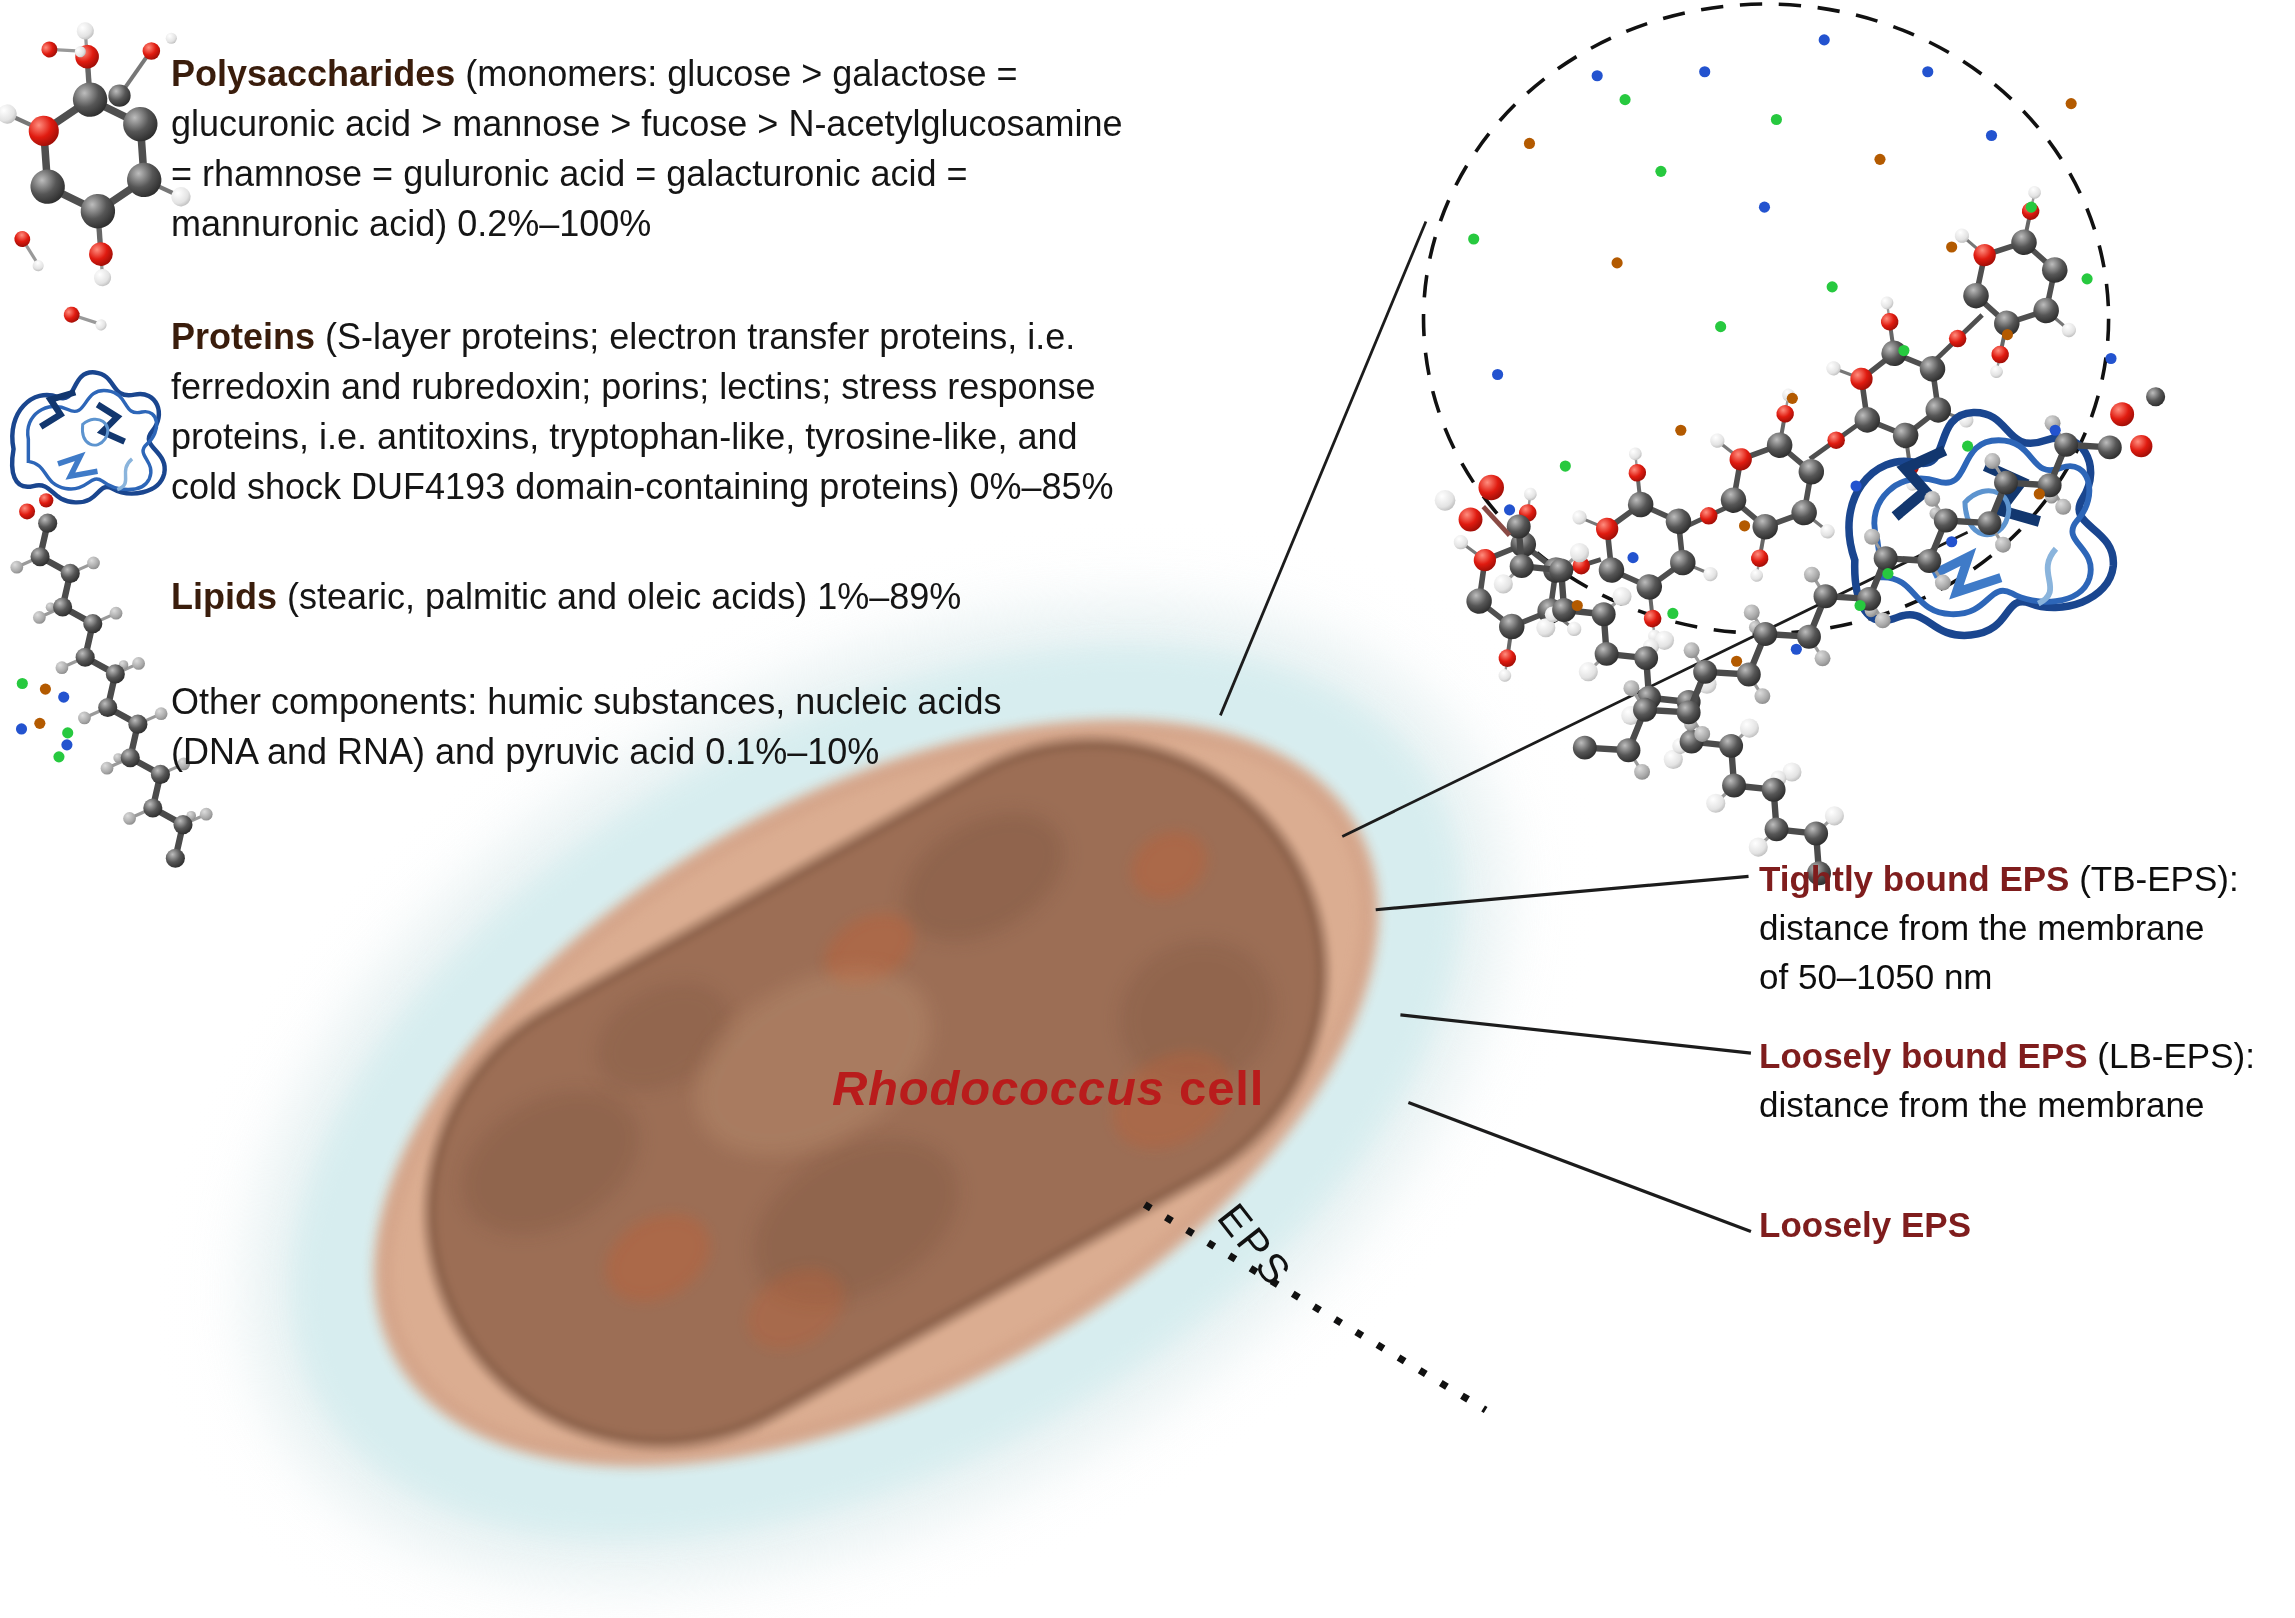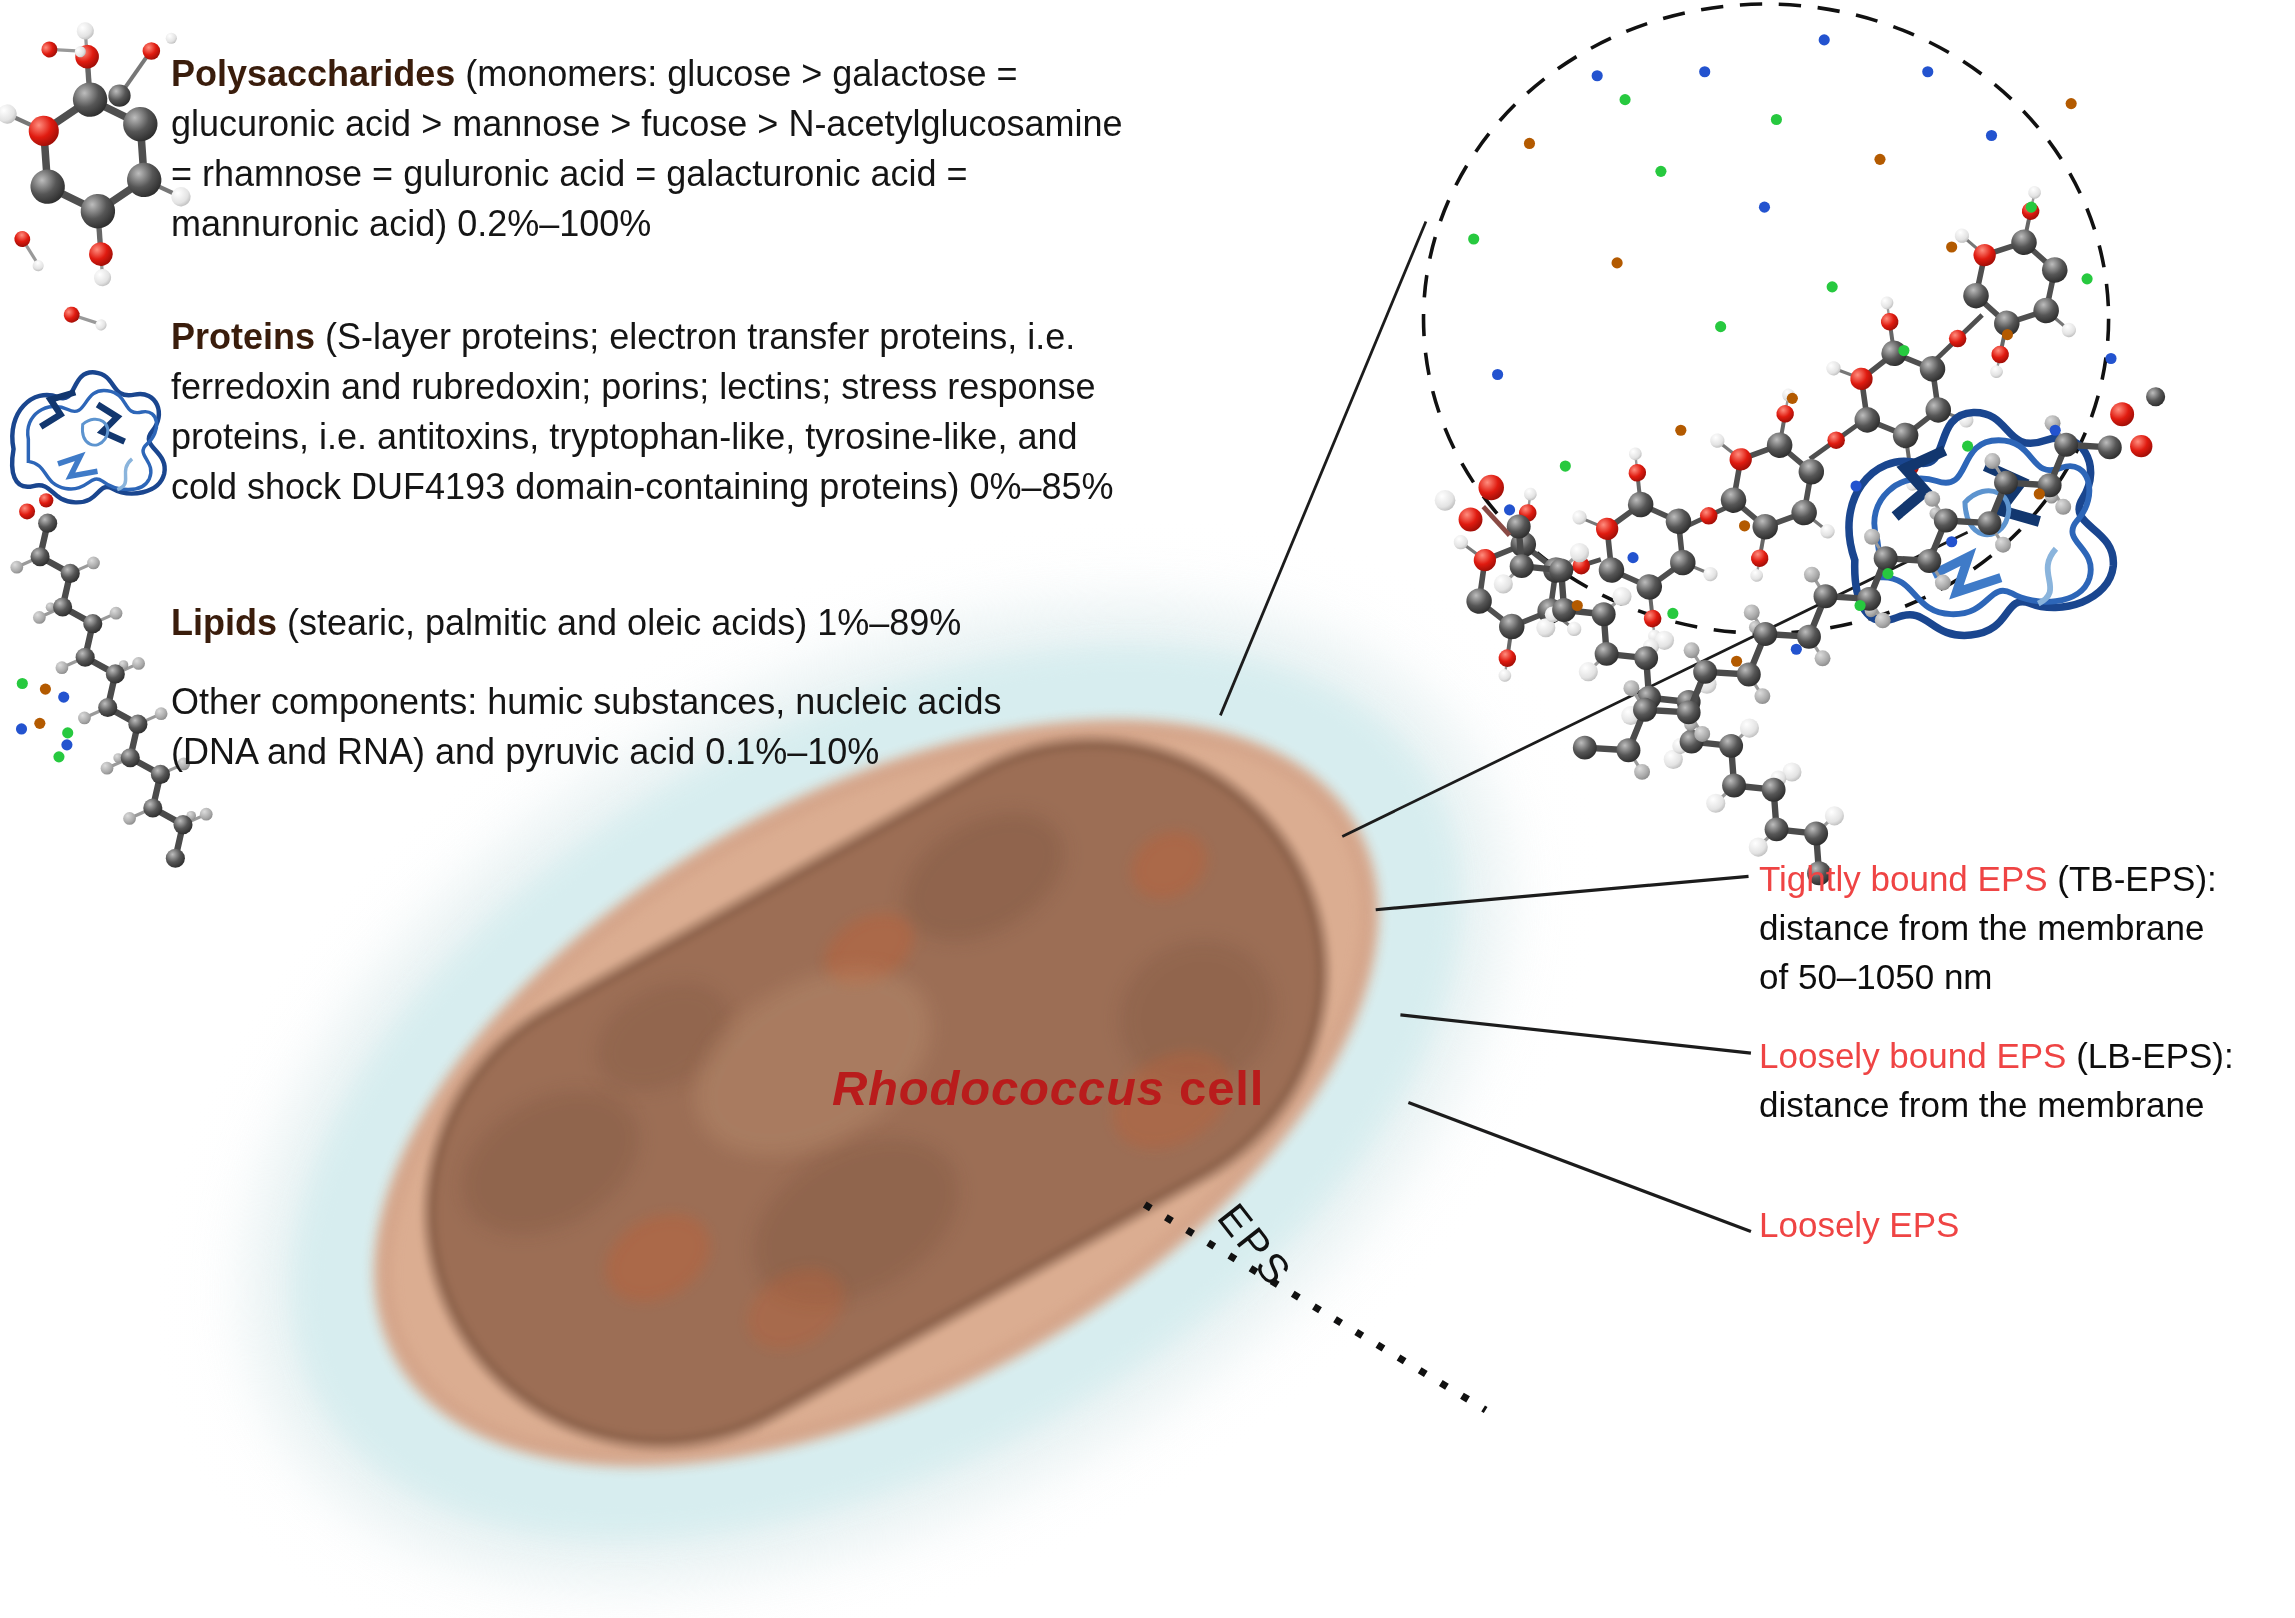--- a/index.html
+++ b/index.html
@@ -4,21 +4,21 @@
 <style>
   html,body{margin:0;padding:0;background:#ffffff;}
   .canvas{
     position:relative;width:2295px;height:1618px;background:#ffffff;overflow:hidden;
     font-family:"Liberation Sans", sans-serif;color:#111;padding-left:14px;
   }
   svg.art{position:absolute;left:0;top:0;}
   .tblock{position:absolute;font-size:36px;line-height:50px;white-space:nowrap;color:#151515;}
   .tblock .term{font-weight:bold;color:#3a1d0c;}
   .rblock{position:absolute;font-size:35px;line-height:49px;white-space:nowrap;color:#0d0d0d;}
-  .rblock .bterm{font-weight:normal;color:#ef4444;}
+  .rblock .bterm{font-weight:bold;color:#7f1d1d;}
   .cell-label{
     position:absolute;left:769px;top:1060px;width:558px;text-align:center;
     font-size:49px;font-weight:bold;color:#b91c1c;letter-spacing:0.8px;
   }
   .cell-label .it{font-style:italic;}
   .eps-label{
     position:absolute;left:1245px;top:1195px;font-size:41px;font-weight:500;color:#111;
     transform:rotate(52deg);transform-origin:0 0;letter-spacing:3.2px;
   }
 </style>
@@ -396,21 +396,21 @@
     <div>mannuronic acid) 0.2%–100%</div>
   </div>
 
   <div class="tblock" style="left:171px;top:312px">
     <div><span class="term">Proteins</span><span> (S-layer proteins; electron transfer proteins, i.e.</span></div>
     <div>ferredoxin and rubredoxin; porins; lectins; stress response</div>
     <div>proteins, i.e. antitoxins, tryptophan-like, tyrosine-like, and</div>
     <div>cold shock DUF4193 domain-containing proteins) 0%–85%</div>
   </div>
 
-  <div class="tblock" style="left:171px;top:598px">
+  <div class="tblock" style="left:171px;top:572px">
     <div><span class="term">Lipids</span><span> (stearic, palmitic and oleic acids) 1%–89%</span></div>
   </div>
 
   <div class="tblock" style="left:171px;top:677px">
     <div>Other components: humic substances, nucleic acids</div>
     <div>(DNA and RNA) and pyruvic acid 0.1%–10%</div>
   </div>
 
   <div class="cell-label">
     <span class="it">Rhodococcus</span><span> cell</span>

